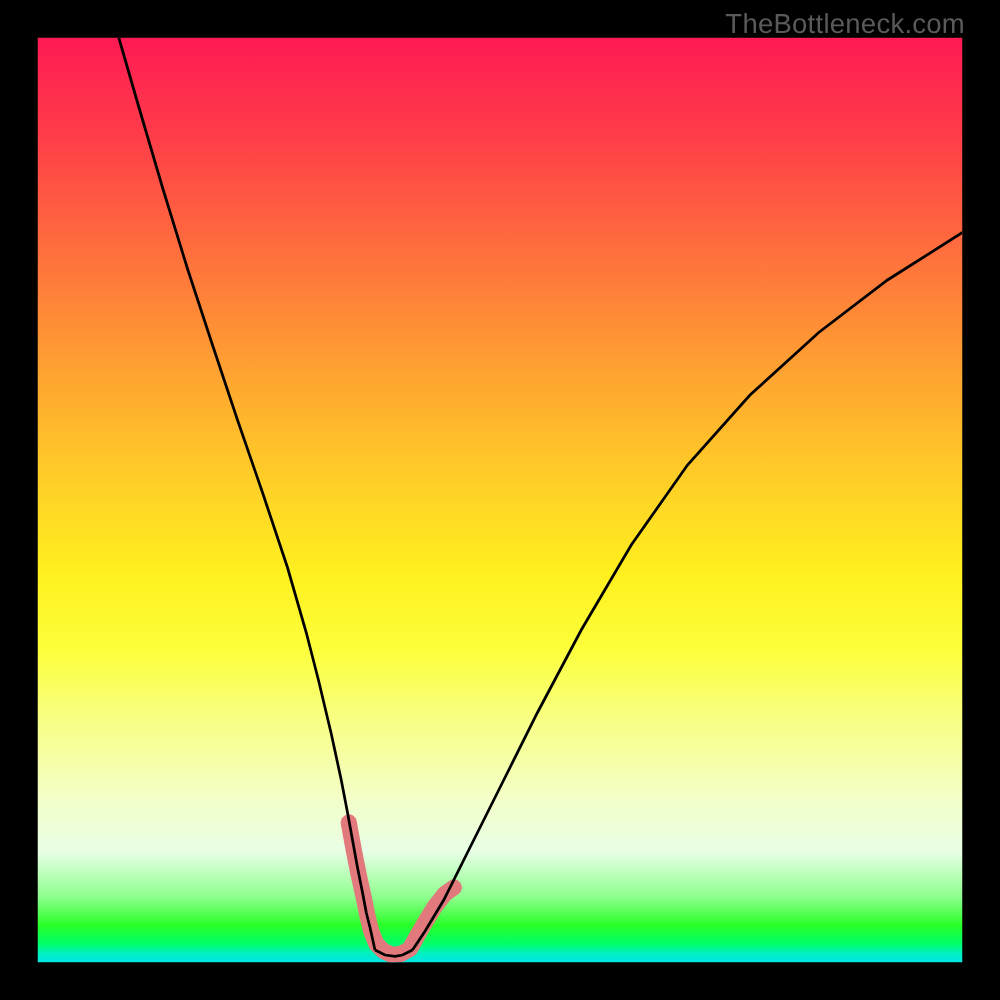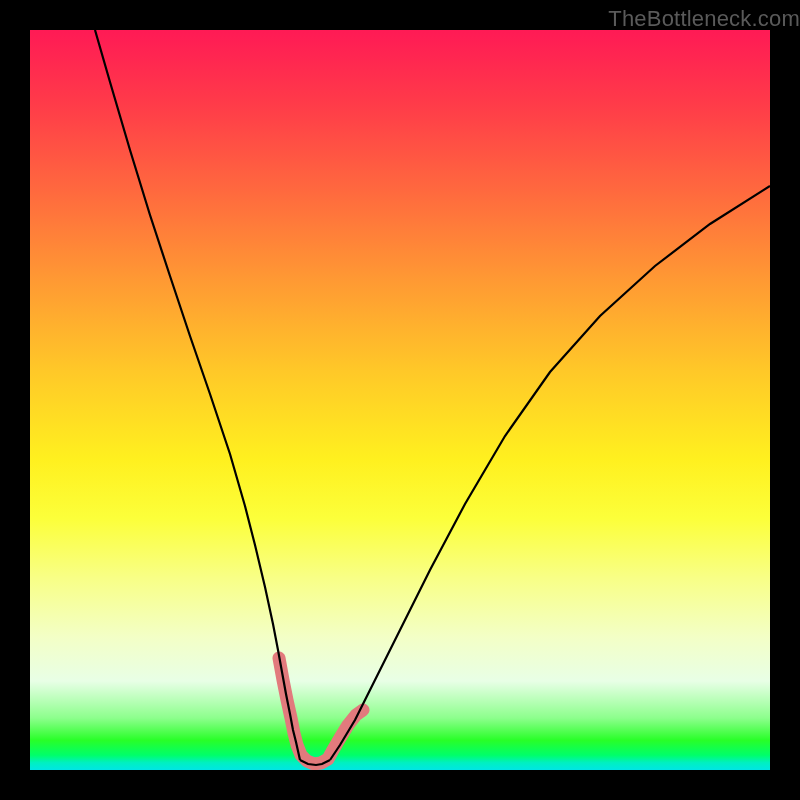--- a/index.html
+++ b/index.html
@@ -42,21 +42,21 @@
       #8cff8c 93%,
       #28ff28 96%,
       #00ff6a 98%,
       #00f0c0 99%,
       #00e5e5 100%
     );
   }
   .watermark {
     position: absolute;
     top: 6px;
-    right: 0;
+    right: 28px;
     color: #5a5a5a;
     font-size: 22px;
     letter-spacing: 0.2px;
     font-weight: 400;
     user-select: none;
   }
   svg.curve {
     position: absolute;
     inset: 0;
   }

